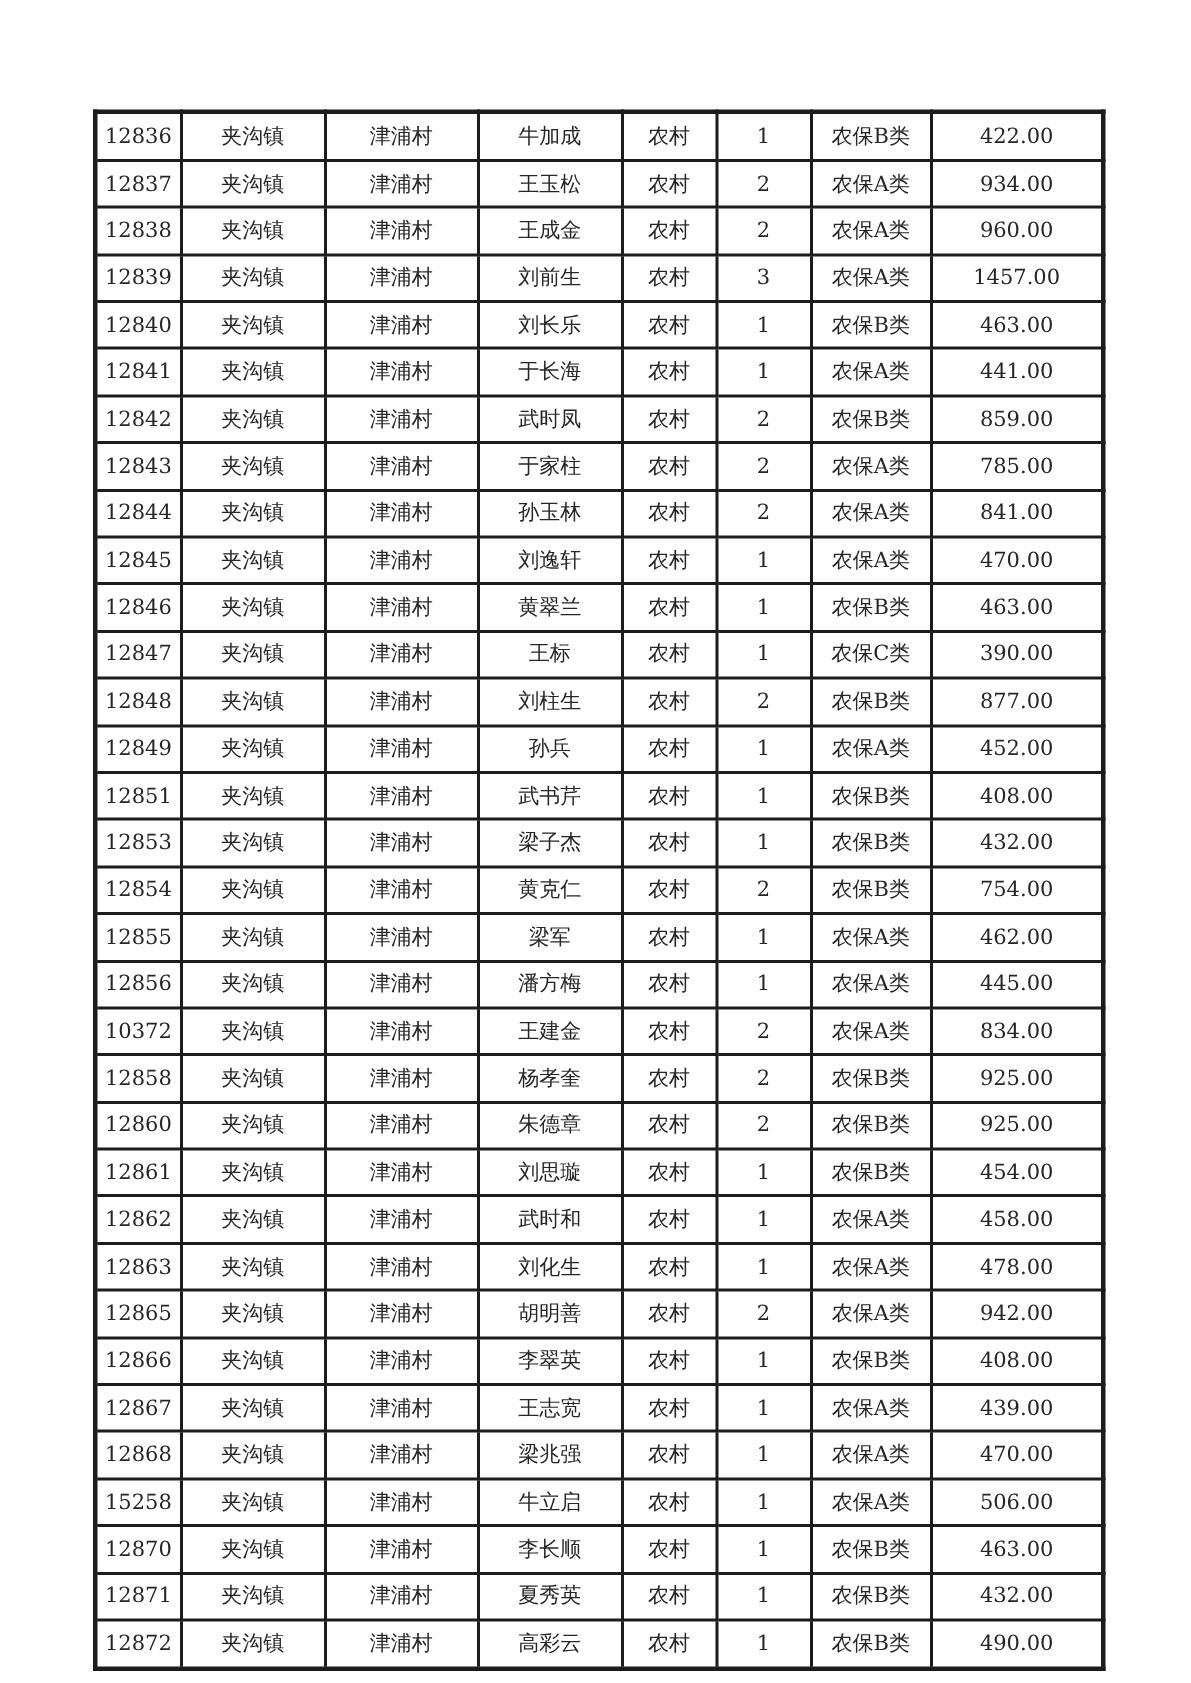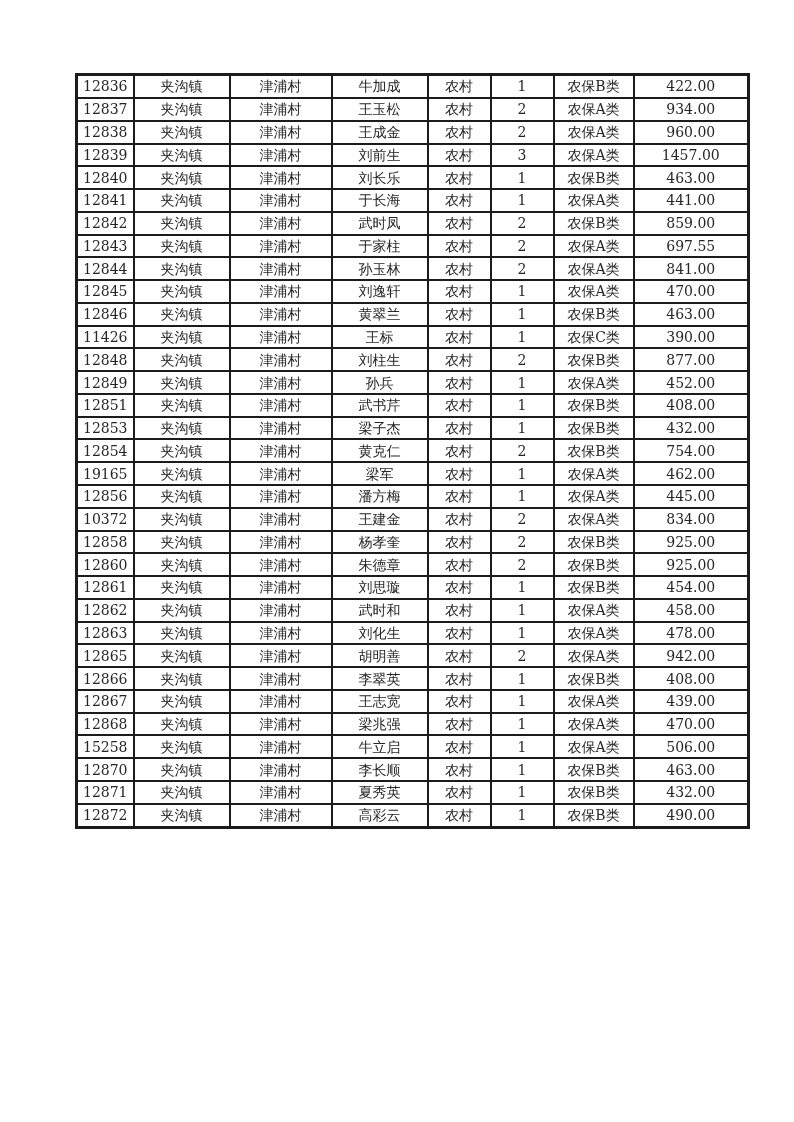--- a/index.html
+++ b/index.html
@@ -10,24 +10,24 @@
   .sheet {
     position: relative;
     width: 794px;
     height: 1122px;
     background: #ffffff;
     overflow: hidden;
     font-family: "DejaVu Serif", "Liberation Serif", serif;
   }
   table.roster {
     position: absolute;
-    left: 75px;
+    left: 62px;
     top: 73px;
     width: 672px;
-    height: 756px;
+    height: 1041px;
     border-collapse: collapse;
     table-layout: fixed;
     border: 3px solid #1c1c1c;
   }
   table.roster td {
     border: 2px solid #1c1c1c;
     padding: 0;
     text-align: center;
     vertical-align: middle;
     font-size: 14px;
@@ -124,21 +124,21 @@
           <td>859.00</td>
         </tr>
         <tr>
           <td>12843</td>
           <td>夹沟镇</td>
           <td>津浦村</td>
           <td>于家柱</td>
           <td>农村</td>
           <td>2</td>
           <td>农保A类</td>
-          <td>697.55</td>
+          <td>785.00</td>
         </tr>
         <tr>
           <td>12844</td>
           <td>夹沟镇</td>
           <td>津浦村</td>
           <td>孙玉林</td>
           <td>农村</td>
           <td>2</td>
           <td>农保A类</td>
           <td>841.00</td>
@@ -157,21 +157,21 @@
           <td>12846</td>
           <td>夹沟镇</td>
           <td>津浦村</td>
           <td>黄翠兰</td>
           <td>农村</td>
           <td>1</td>
           <td>农保B类</td>
           <td>463.00</td>
         </tr>
         <tr>
-          <td>11426</td>
+          <td>12847</td>
           <td>夹沟镇</td>
           <td>津浦村</td>
           <td>王标</td>
           <td>农村</td>
           <td>1</td>
           <td>农保C类</td>
           <td>390.00</td>
         </tr>
         <tr>
           <td>12848</td>
@@ -217,21 +217,21 @@
           <td>12854</td>
           <td>夹沟镇</td>
           <td>津浦村</td>
           <td>黄克仁</td>
           <td>农村</td>
           <td>2</td>
           <td>农保B类</td>
           <td>754.00</td>
         </tr>
         <tr>
-          <td>19165</td>
+          <td>12855</td>
           <td>夹沟镇</td>
           <td>津浦村</td>
           <td>梁军</td>
           <td>农村</td>
           <td>1</td>
           <td>农保A类</td>
           <td>462.00</td>
         </tr>
         <tr>
           <td>12856</td>

